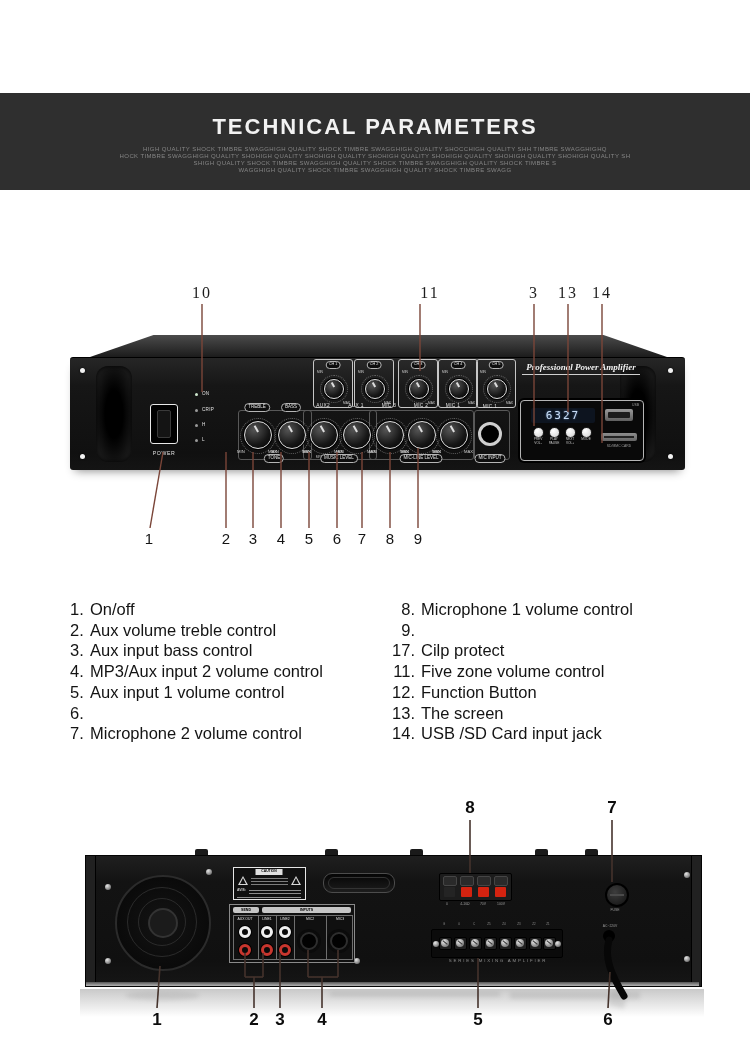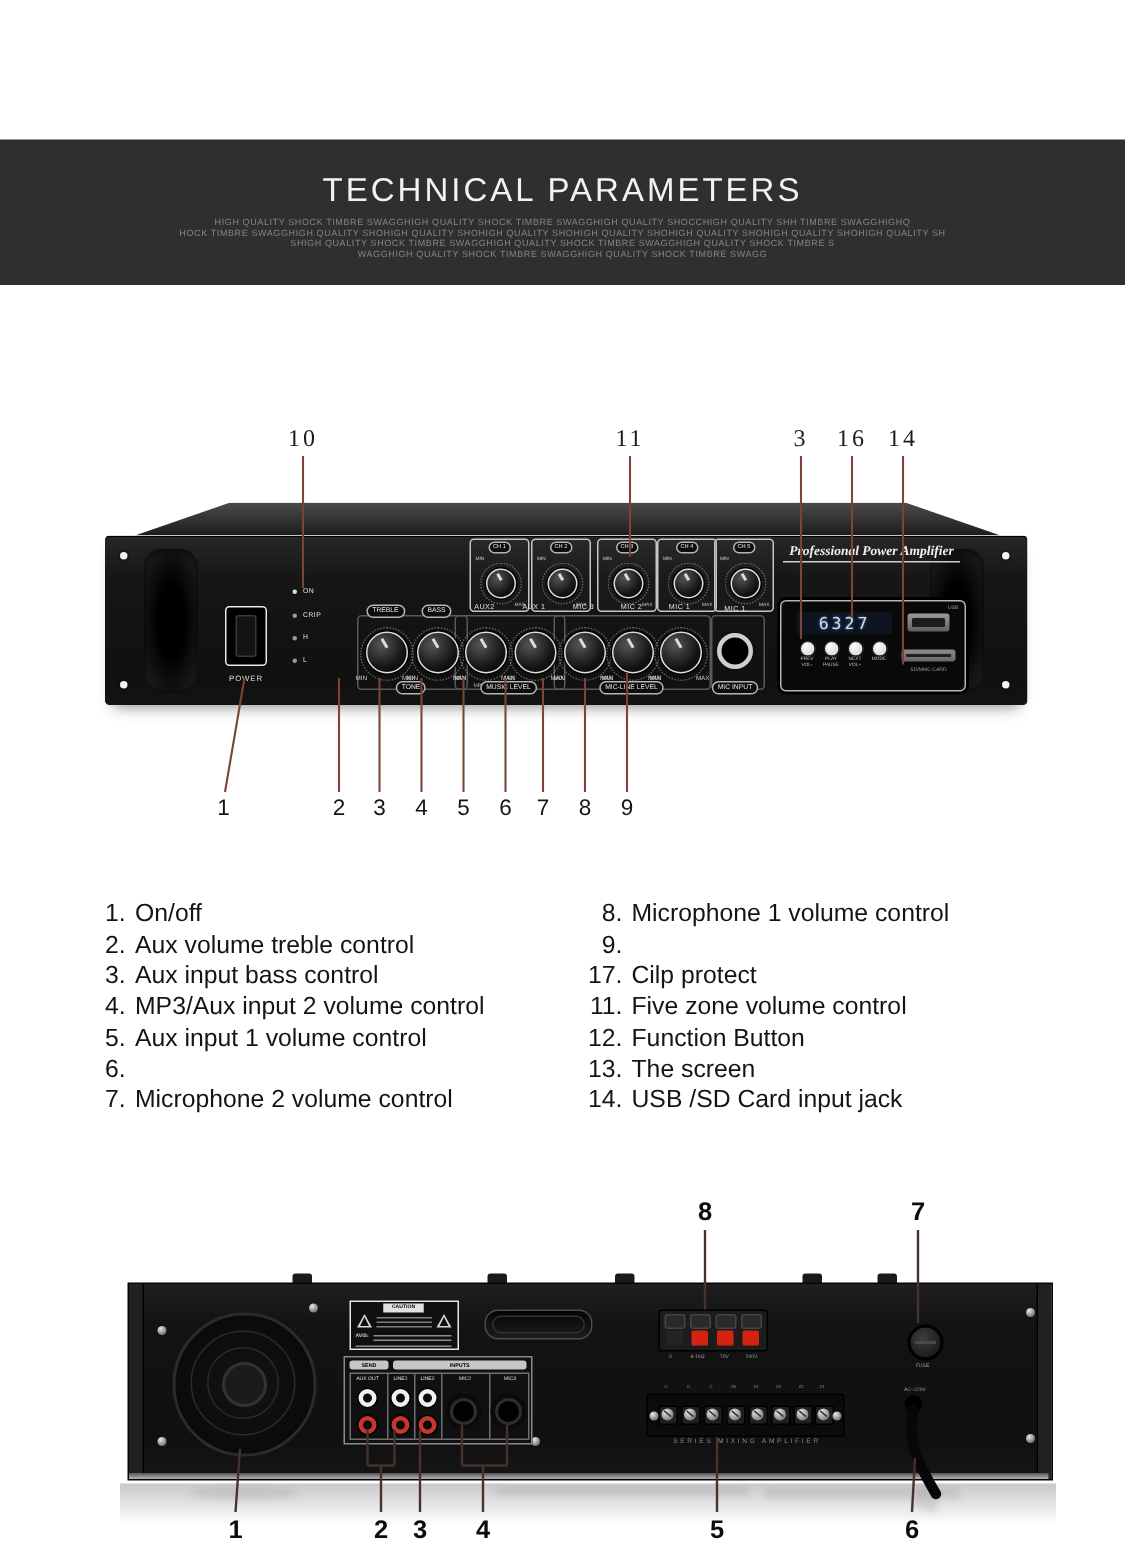--- a/index.html
+++ b/index.html
@@ -4,21 +4,21 @@
 <style>
   html,body{margin:0;padding:0;background:#fff;}
   #page{position:relative;width:750px;height:1042px;background:#fff;overflow:hidden;
         font-family:"Liberation Sans",sans-serif;}
   .abs{position:absolute;}
   .cx{transform:translateX(-50%);}
 
   
   #banner{left:0;top:93px;width:750px;height:97px;background:#2f2f2f;}
   #banner-title{left:375px;top:21px;white-space:nowrap;color:#f2f2f2;font-size:22px;
-                font-weight:normal;letter-spacing:2px;}
+                font-weight:bold;letter-spacing:2px;}
   .banner-sub{left:375px;white-space:nowrap;color:#858585;font-size:6px;line-height:7px;letter-spacing:.4px;}
 
   
   .co-top{font-family:"Liberation Serif",serif;font-size:16px;color:#1d1d1d;white-space:nowrap;letter-spacing:2px;}
   .co-fb{font-size:15px;color:#141414;}
   .co-rear{font-weight:bold;font-size:17px;color:#0c0c0c;}
 
   
   .pill{border:1px solid #b5b5b5;border-radius:5px;background:#0d0d0d;color:#e3e3e3;
         font-size:4.5px;line-height:6.5px;padding:0 3px;white-space:nowrap;}
@@ -94,23 +94,23 @@
 
   <div class="abs" id="banner">
     <div class="abs cx" id="banner-title">TECHNICAL PARAMETERS</div>
     <div class="abs cx banner-sub" style="top:53px">HIGH QUALITY SHOCK TIMBRE SWAGGHIGH QUALITY SHOCK TIMBRE SWAGGHIGH QUALITY SHOCCHIGH QUALITY SHH TIMBRE SWAGGHIGHQ</div>
     <div class="abs cx banner-sub" style="top:60px">HOCK TIMBRE SWAGGHIGH QUALITY SHOHIGH QUALITY SHOHIGH QUALITY SHOHIGH QUALITY SHOHIGH QUALITY SHOHIGH QUALITY SHOHIGH QUALITY SH</div>
     <div class="abs cx banner-sub" style="top:67px">SHIGH QUALITY SHOCK TIMBRE SWAGGHIGH QUALITY SHOCK TIMBRE SWAGGHIGH QUALITY SHOCK TIMBRE S</div>
     <div class="abs cx banner-sub" style="top:74px">WAGGHIGH QUALITY SHOCK TIMBRE SWAGGHIGH QUALITY SHOCK TIMBRE SWAGG</div>
   </div>
 
   <div class="abs cx co-top" style="left:202px;top:284px">10</div>
-  <div class="abs cx co-top" style="left:420px;top:284px">11</div>
+  <div class="abs cx co-top" style="left:430px;top:284px">11</div>
   <div class="abs cx co-top" style="left:534px;top:284px">3</div>
-  <div class="abs cx co-top" style="left:568px;top:284px">16</div>
+  <div class="abs cx co-top" style="left:568px;top:284px">13</div>
   <div class="abs cx co-top" style="left:602px;top:284px">14</div>
 
   <div class="abs" id="front-amp">
     <div class="abs" id="fp-bevel"></div>
     <div class="abs" id="fp-face">
       <div class="abs screwdot" style="left:10px;top:10px"></div>
       <div class="abs screwdot" style="left:10px;top:96px"></div>
       <div class="abs screwdot" style="left:598px;top:10px"></div>
       <div class="abs screwdot" style="left:598px;top:96px"></div>
       <div class="abs handle" style="left:26px"></div>

